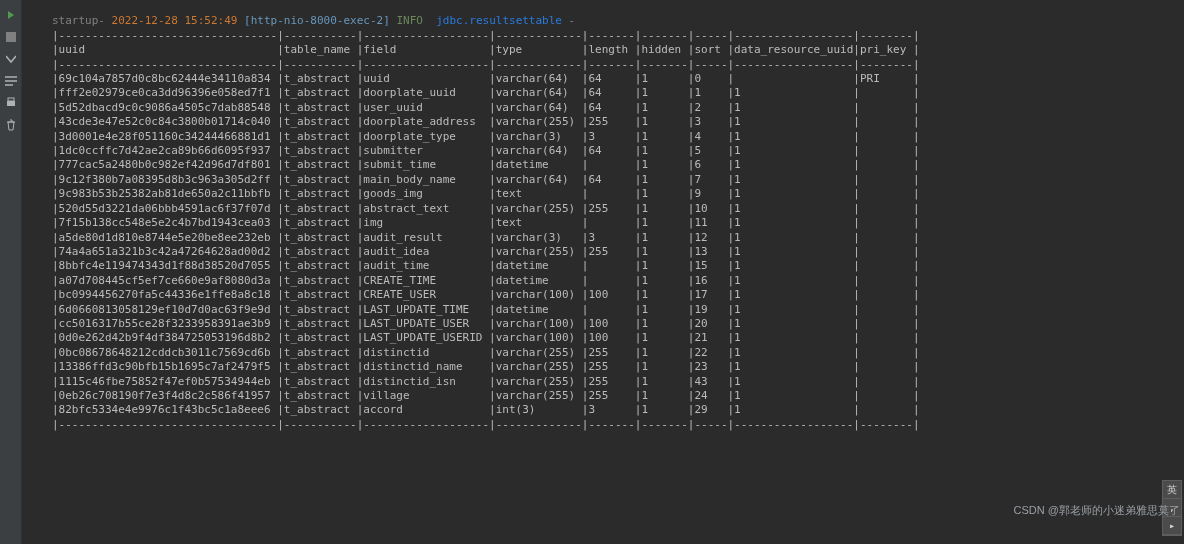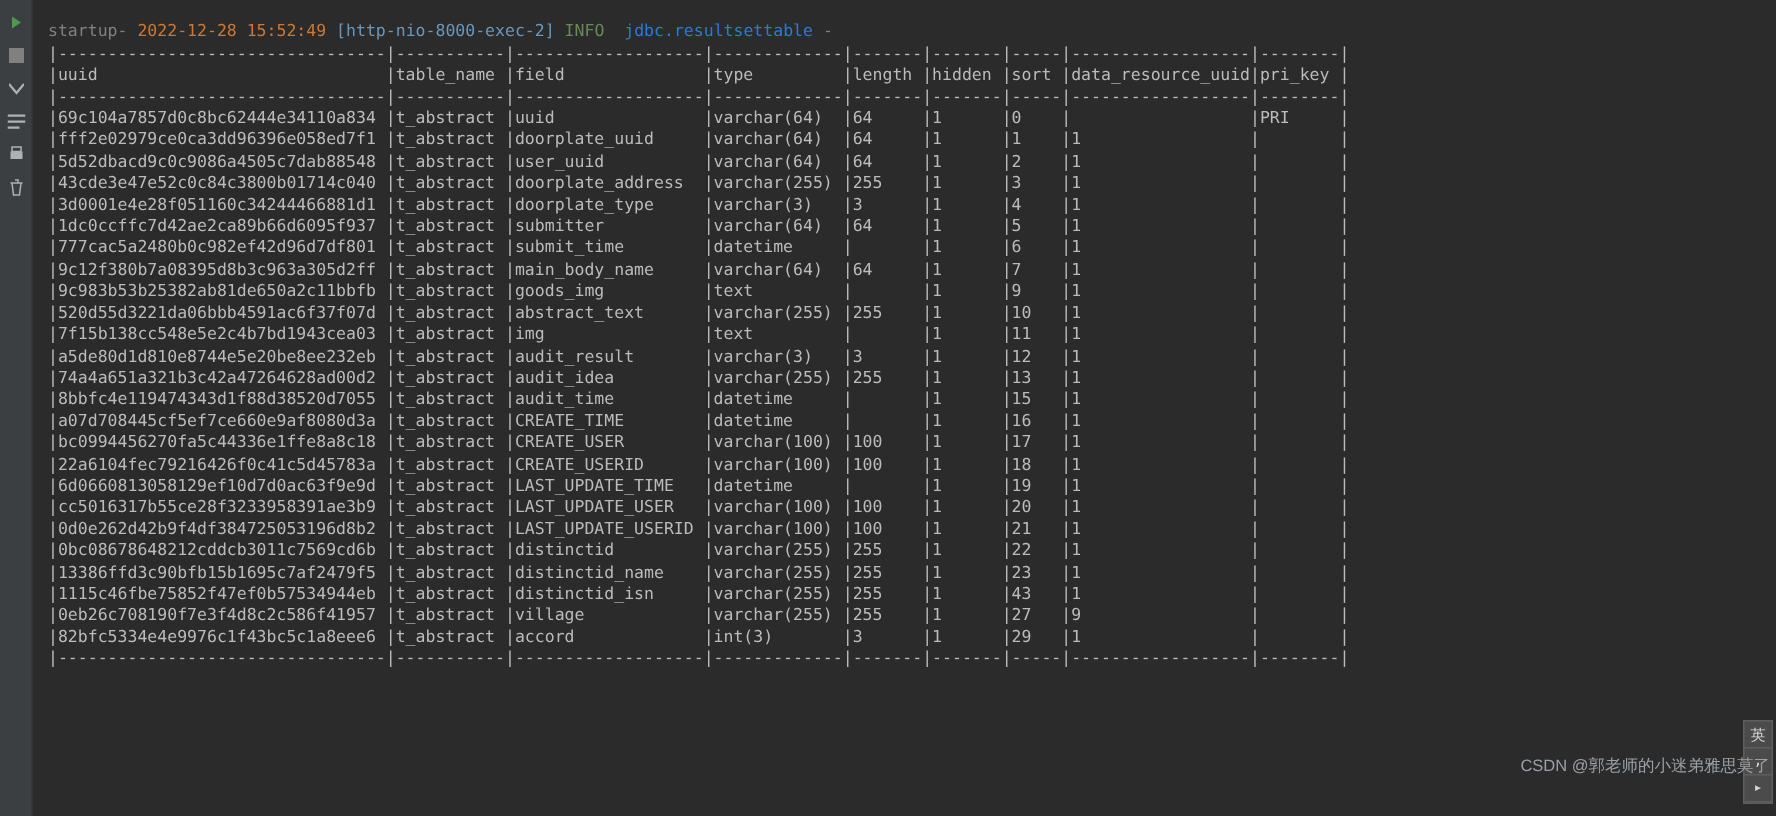--- a/index.html
+++ b/index.html
@@ -1,19 +1,19 @@
 <!DOCTYPE html>
 <html><head>
 <meta charset="utf-8">
 <style>
 * { margin:0; padding:0; box-sizing:border-box; }
 body { background:#2b2b2b; font-family:'Consolas','Monaco',monospace; font-size:11px; color:#a9b7c6; overflow:hidden; width:1184px; height:544px; position:relative; }
 .sidebar { position:absolute; left:0; top:0; width:22px; height:100%; background:#3c3f41; border-right:1px solid #323232; display:flex; flex-direction:column; align-items:center; padding-top:8px; gap:8px; }
 .sidebar-icon { width:14px; height:14px; display:flex; align-items:center; justify-content:center; color:#afb1b3; cursor:pointer; }
-.console { position:absolute; left:22px; top:0; right:0; bottom:0; background:#2b2b2b; overflow:hidden; }
+.console { position:absolute; left:22px; top:0; right:0; bottom:0; background:#2b2b2b; overflow:hidden;padding-left:20px; }
 .line { white-space:pre; line-height:14.4px; padding-left:10px; font-size:11px; letter-spacing:0; }
 .gray { color:#808080; }
 .date { color:#cc7832; }
 .bracket { color:#6897bb; }
 .info { color:#6a8759; }
 .cyan { color:#287bde; }
 .white { color:#bbbbbb; }
 .floating { position:absolute; right:2px; bottom:8px; display:flex; flex-direction:column; align-items:center; background:#4b4b4b; border:1px solid #5e5e5e; width:20px; }
 .floating div { width:20px; height:18px; display:flex; align-items:center; justify-content:center; font-size:10px; color:#d4d4d4; border-bottom:1px solid #5e5e5e; }
 .watermark { position:absolute; right:4px; bottom:26px; color:#9aa0a6; font-size:11px; font-family:'Microsoft YaHei',sans-serif; pointer-events:none; }
@@ -70,28 +70,27 @@
     <div class="line white">|777cac5a2480b0c982ef42d96d7df801 |t_abstract |submit_time        |datetime     |       |1      |6    |1                 |        |</div>
     <div class="line white">|9c12f380b7a08395d8b3c963a305d2ff |t_abstract |main_body_name     |varchar(64)  |64     |1      |7    |1                 |        |</div>
     <div class="line white">|9c983b53b25382ab81de650a2c11bbfb |t_abstract |goods_img          |text         |       |1      |9    |1                 |        |</div>
     <div class="line white">|520d55d3221da06bbb4591ac6f37f07d |t_abstract |abstract_text      |varchar(255) |255    |1      |10   |1                 |        |</div>
     <div class="line white">|7f15b138cc548e5e2c4b7bd1943cea03 |t_abstract |img                |text         |       |1      |11   |1                 |        |</div>
     <div class="line white">|a5de80d1d810e8744e5e20be8ee232eb |t_abstract |audit_result       |varchar(3)   |3      |1      |12   |1                 |        |</div>
     <div class="line white">|74a4a651a321b3c42a47264628ad00d2 |t_abstract |audit_idea         |varchar(255) |255    |1      |13   |1                 |        |</div>
     <div class="line white">|8bbfc4e119474343d1f88d38520d7055 |t_abstract |audit_time         |datetime     |       |1      |15   |1                 |        |</div>
     <div class="line white">|a07d708445cf5ef7ce660e9af8080d3a |t_abstract |CREATE_TIME        |datetime     |       |1      |16   |1                 |        |</div>
     <div class="line white">|bc0994456270fa5c44336e1ffe8a8c18 |t_abstract |CREATE_USER        |varchar(100) |100    |1      |17   |1                 |        |</div>
-    <div class="line white">|22a6104fec79216426f0c41c5d45783a |t_abstract |CREATE_USERID      |varchar(100) |100    |1      |18   |1                 |        |</div>
     <div class="line white">|6d0660813058129ef10d7d0ac63f9e9d |t_abstract |LAST_UPDATE_TIME   |datetime     |       |1      |19   |1                 |        |</div>
     <div class="line white">|cc5016317b55ce28f3233958391ae3b9 |t_abstract |LAST_UPDATE_USER   |varchar(100) |100    |1      |20   |1                 |        |</div>
     <div class="line white">|0d0e262d42b9f4df384725053196d8b2 |t_abstract |LAST_UPDATE_USERID |varchar(100) |100    |1      |21   |1                 |        |</div>
     <div class="line white">|0bc08678648212cddcb3011c7569cd6b |t_abstract |distinctid         |varchar(255) |255    |1      |22   |1                 |        |</div>
     <div class="line white">|13386ffd3c90bfb15b1695c7af2479f5 |t_abstract |distinctid_name    |varchar(255) |255    |1      |23   |1                 |        |</div>
     <div class="line white">|1115c46fbe75852f47ef0b57534944eb |t_abstract |distinctid_isn     |varchar(255) |255    |1      |43   |1                 |        |</div>
-    <div class="line white">|0eb26c708190f7e3f4d8c2c586f41957 |t_abstract |village            |varchar(255) |255    |1      |27   |9                 |        |</div>
+    <div class="line white">|0eb26c708190f7e3f4d8c2c586f41957 |t_abstract |village            |varchar(255) |255    |1      |24   |1                 |        |</div>
     <div class="line white">|82bfc5334e4e9976c1f43bc5c1a8eee6 |t_abstract |accord             |int(3)       |3      |1      |29   |1                 |        |</div>
     <div class="line white">|---------------------------------|-----------|-------------------|-------------|-------|-------|-----|------------------|--------|</div>
   </div>
 
 <div class="floating">
   <div>英</div>
   <div>,</div>
   <div>▸</div>
 </div>
 

